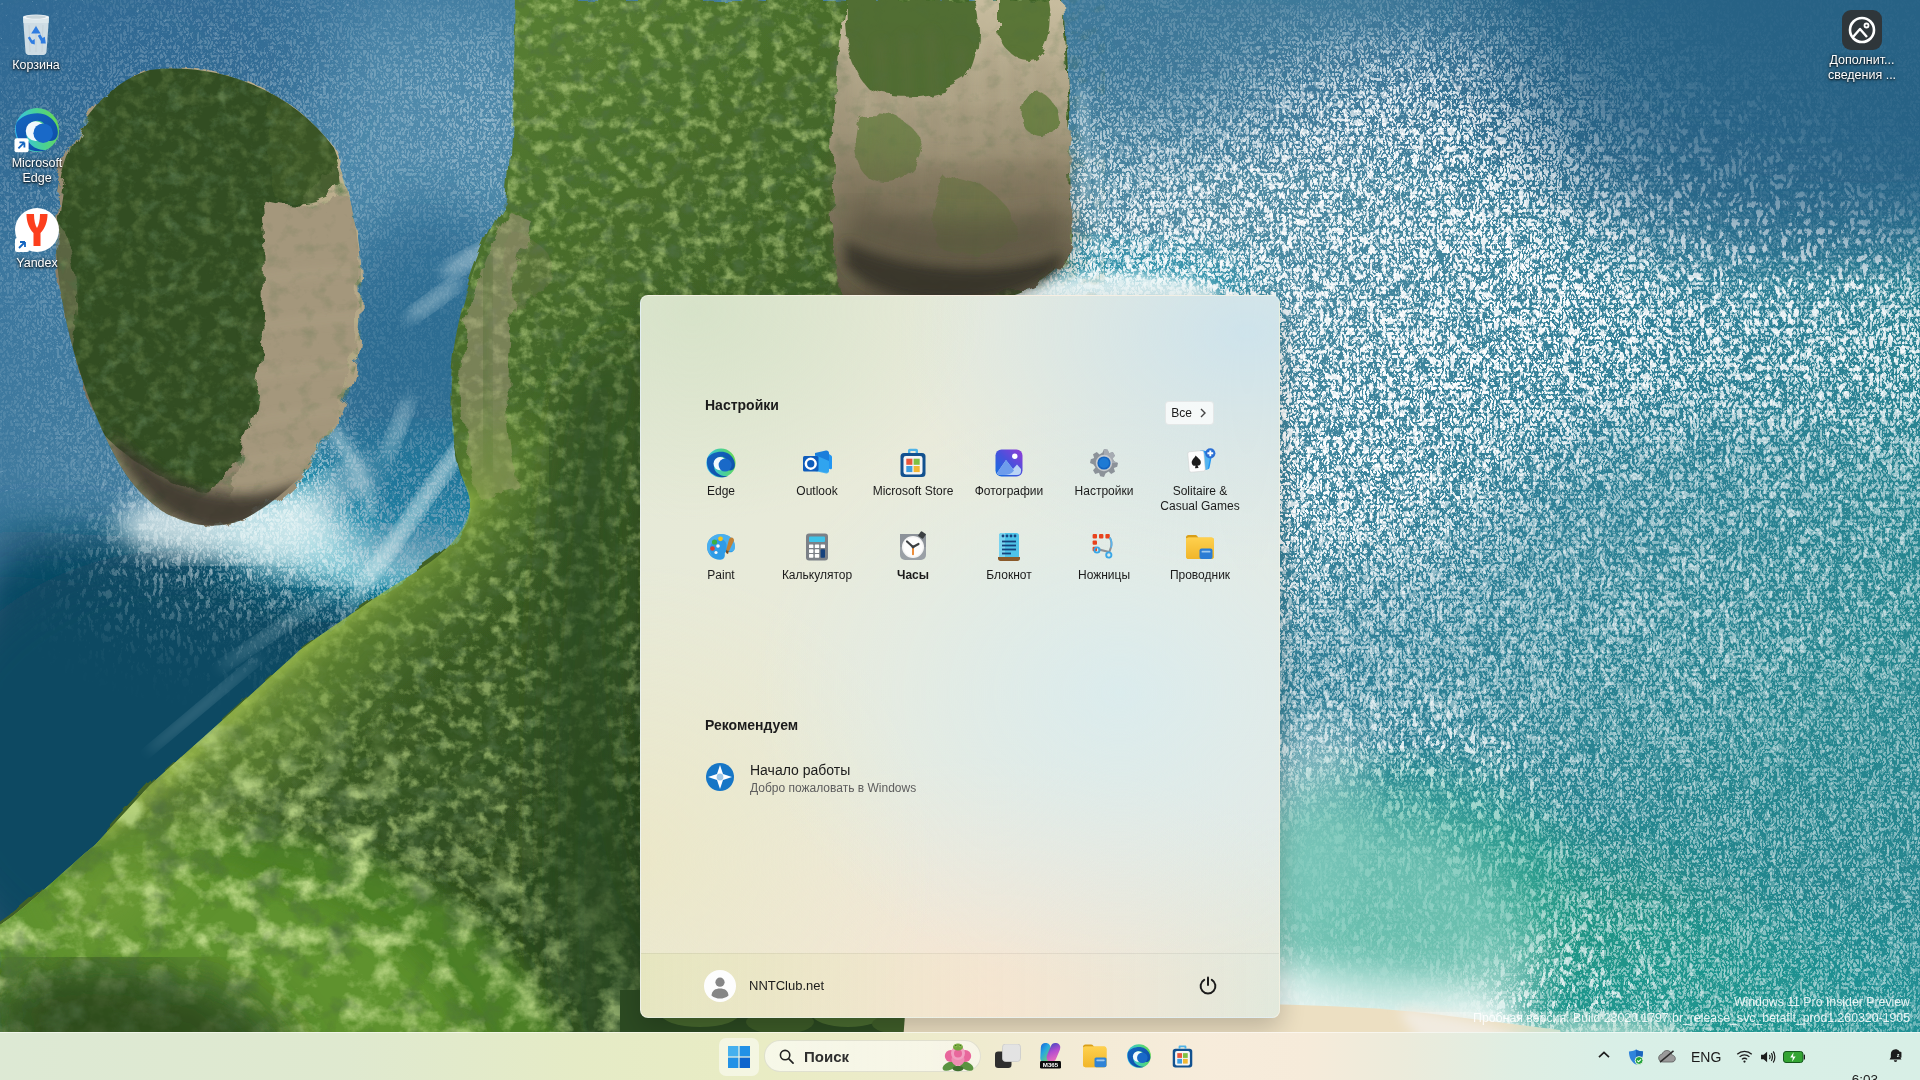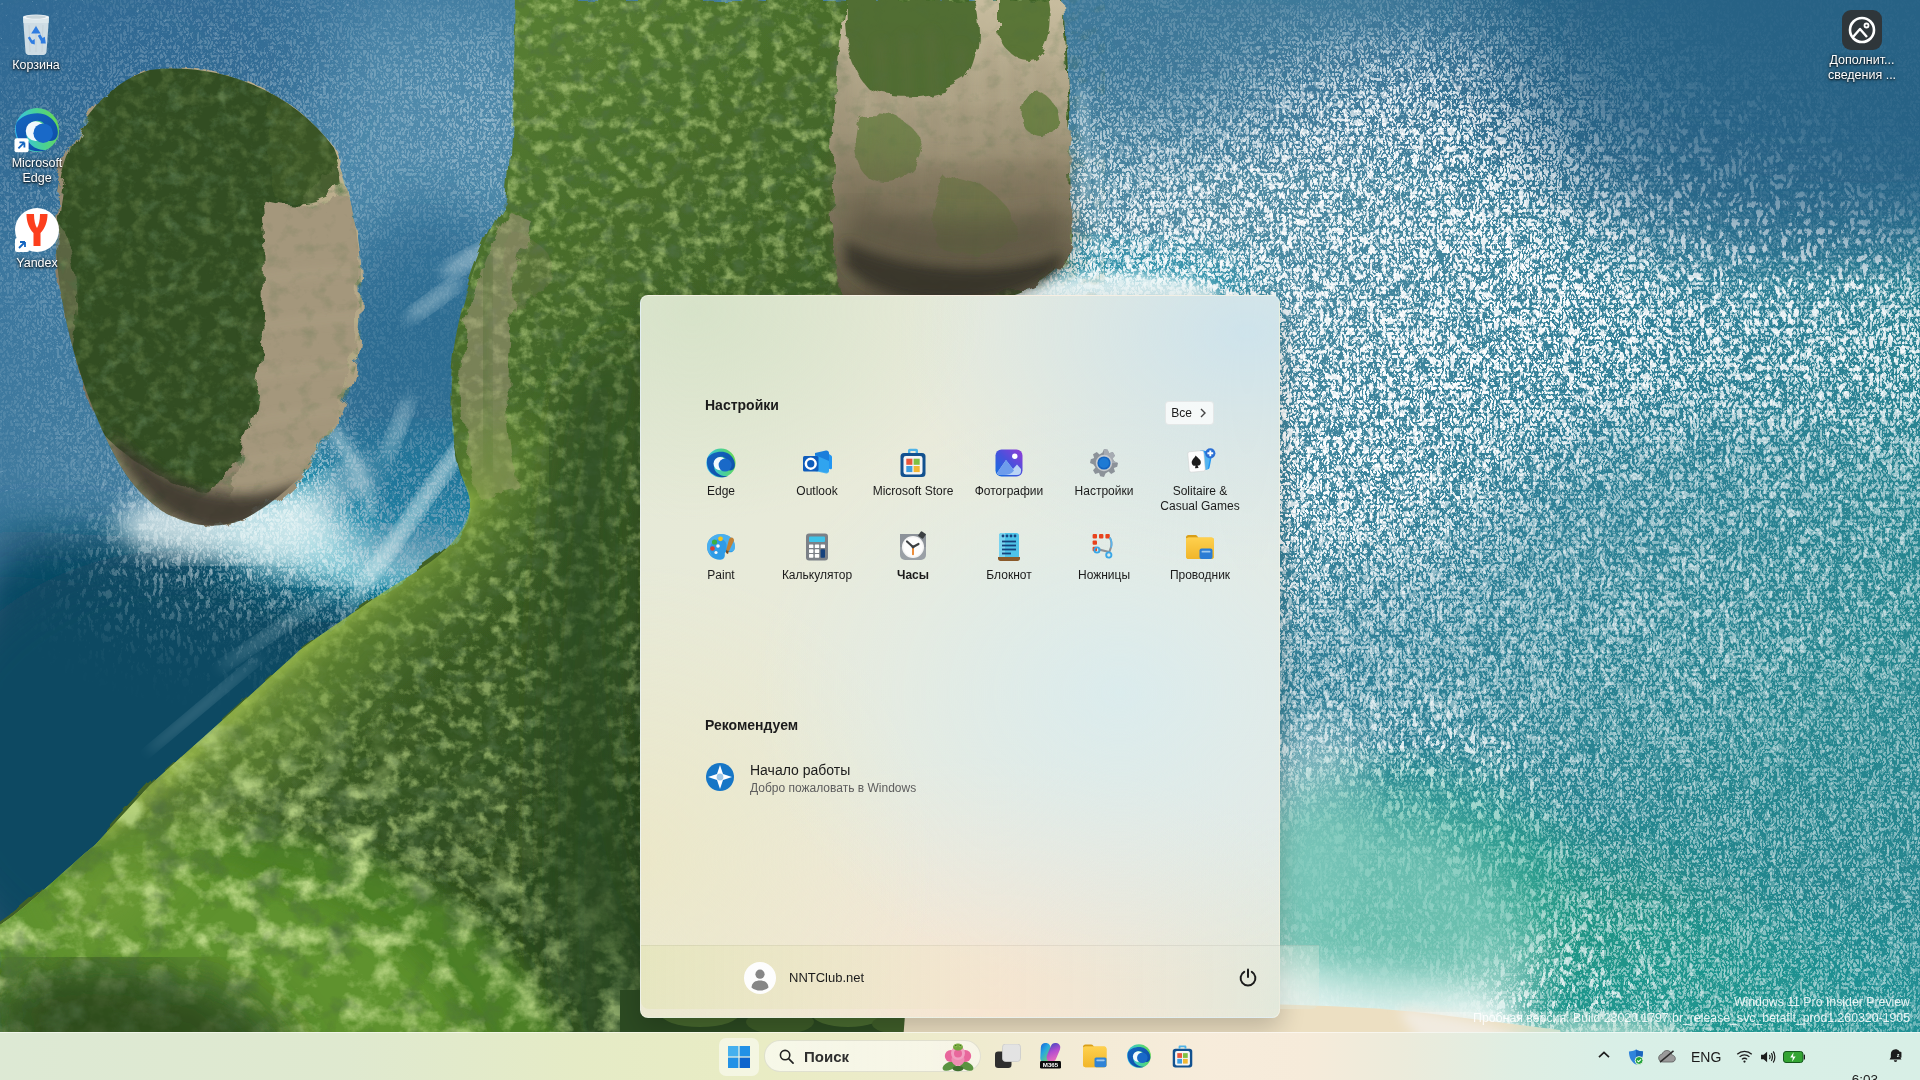--- a/index.html
+++ b/index.html
@@ -24,23 +24,23 @@
 #searchbox svg{margin:0 14px 0 16px;}
 .sechead{position:absolute;font-size:14px;font-weight:bold;color:#1b1b1b;}
 #allbtn{position:absolute;left:524px;top:105px;width:49px;height:24px;border-radius:4px;
   background:rgba(255,255,255,.75);border:1px solid rgba(0,0,0,.07);box-sizing:border-box;
   font-size:12px;color:#1b1b1b;display:flex;align-items:center;justify-content:center;gap:6px;}
 .app{position:absolute;width:96px;text-align:center;font-size:12px;color:#1b1b1b;line-height:14.5px;}
 .app svg{display:block;margin:0 auto 5px;}
 #rec{position:absolute;left:64px;top:466px;display:flex;}
 #rec .t1{font-size:14px;color:#1b1b1b;}
 #rec .t2{font-size:12px;color:#5d5d5d;margin-top:3px;}
-#userbar{position:absolute;left:0;bottom:8px;width:100%;height:63px;border-top:1px solid rgba(0,0,0,.06);
+#userbar{position:absolute;left:0;bottom:0;width:100%;height:63px;border-top:1px solid rgba(0,0,0,.06);
   background:linear-gradient(90deg,rgba(226,228,180,.55),rgba(243,229,207,.4) 55%,rgba(222,233,222,.35));
-  border-radius:0 0 8px 8px;display:flex;align-items:center;padding-left:40px;}
+  border-radius:0 0 8px 8px;display:flex;align-items:center;}
 #taskbar{position:absolute;left:0;top:1032px;width:1920px;height:48px;
   background:linear-gradient(90deg,#dde9d4 0%,#dfe9cf 18%,#e5ebc6 30%,#e9ecc4 40%,#edebcb 48%,#f3ebd6 56%,#f7ecdb 63%,#f6ebda 68%,#ecebdb 73%,#dfeee3 79%,#d9efe7 84%,#d8efe6 100%);
   border-top:1px solid rgba(255,255,255,.55);box-sizing:border-box;}
 .tbtn{position:absolute;top:5px;width:40px;height:38px;border-radius:7px;}
 #startbtn{left:719px;background:rgba(255,255,255,.5);}
 #tsearch{position:absolute;left:764px;top:7px;width:217px;height:32px;border-radius:16px;
   background:linear-gradient(90deg,rgba(255,255,255,.62),rgba(255,255,255,.5));
   border:1px solid rgba(120,120,100,.18);box-sizing:border-box;display:flex;align-items:center;
   font-size:15px;color:#2f2f2f;font-weight:bold;}
 #tray{position:absolute;left:-0px;top:-1032px;width:1572px;height:1080px;pointer-events:none;color:#1a1a1a;}

